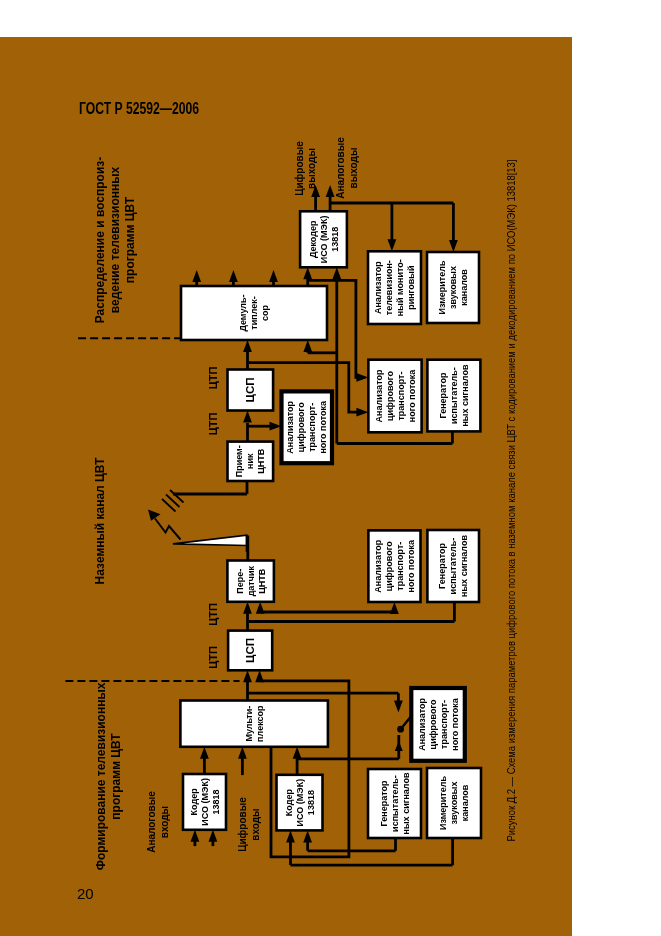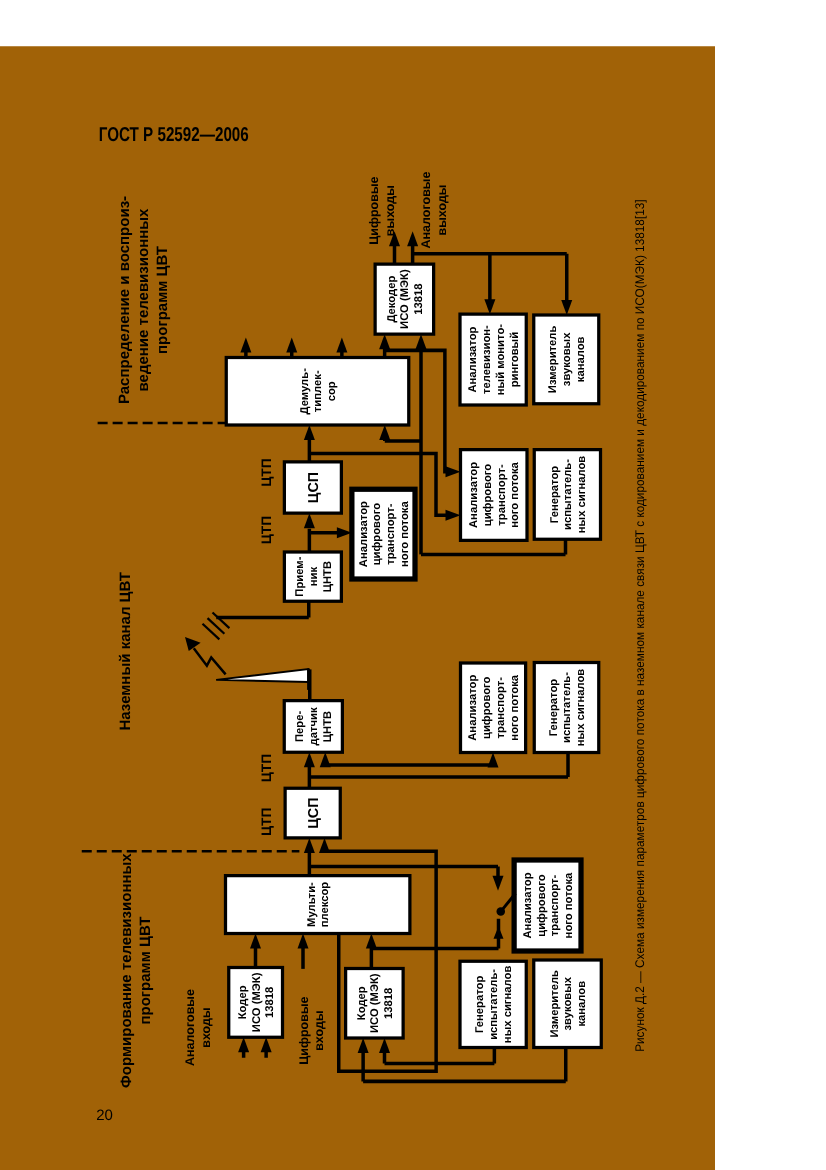--- a/index.html
+++ b/index.html
@@ -1,20 +1,20 @@
 <!DOCTYPE html>
 <html><head><meta charset="utf-8">
 <style>
 html,body{margin:0;padding:0;background:#fff;}
 #page{position:relative;width:572px;height:936px;background:#a16207;overflow:hidden;
   font-family:"Liberation Sans",sans-serif;margin-top:37px;}
 #rot{position:absolute;left:63px;top:870px;width:770px;height:470px;
   transform:rotate(-90deg);transform-origin:0 0;}
 #hdr{position:absolute;left:79px;top:62.5px;font-size:16px;font-weight:bold;transform:scaleX(.76);transform-origin:0 0;white-space:nowrap;}
-#pg{position:absolute;left:77px;top:848px;font-size:12px;}
+#pg{position:absolute;left:77px;top:848px;font-size:15px;}
 svg text{font-family:"Liberation Sans",sans-serif;fill:#000;}
 </style></head>
 <body>
 <div id="page">
 <div id="hdr">ГОСТ Р 52592—2006</div>
 <div id="rot"><svg width="770" height="470" viewBox="0 0 770 470">
 <rect x="77.2" y="120.0" width="55.8" height="43.0" fill="#fff" stroke="#000" stroke-width="2.6"></rect>
 <text x="105.1" y="133.65" font-size="9.0" font-weight="bold" text-anchor="middle"><tspan x="105.1" dy="0">Кодер</tspan><tspan x="105.1" dy="11.0">ИСО (МЭК)</tspan><tspan x="105.1" dy="11.0">13818</tspan></text>
 <rect x="76.6" y="213.5" width="55.6" height="46.0" fill="#fff" stroke="#000" stroke-width="2.6"></rect>
 <text x="104.39999999999999" y="228.65" font-size="9.0" font-weight="bold" text-anchor="middle"><tspan x="104.39999999999999" dy="0">Кодер</tspan><tspan x="104.39999999999999" dy="11.0">ИСО (МЭК)</tspan><tspan x="104.39999999999999" dy="11.0">13818</tspan></text>

